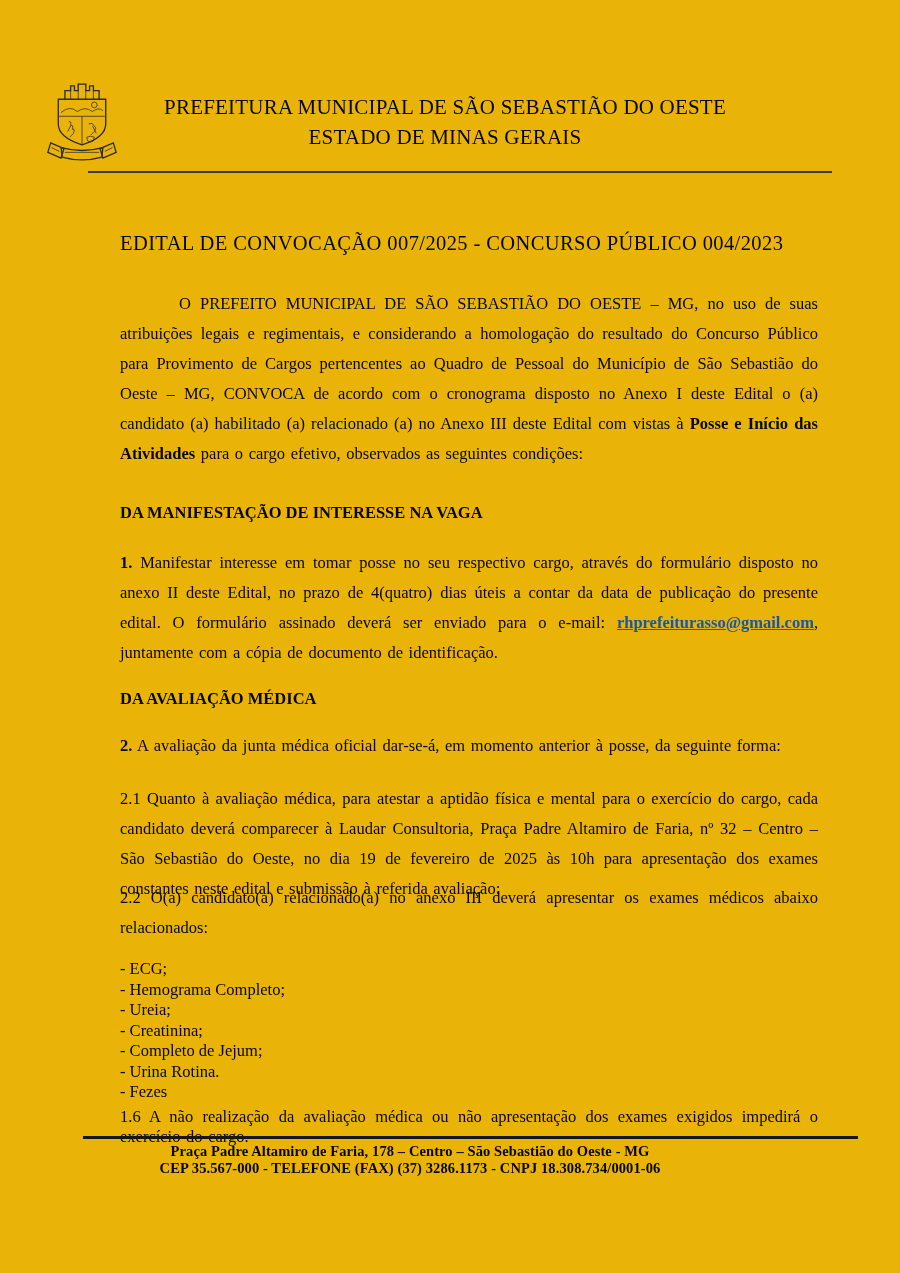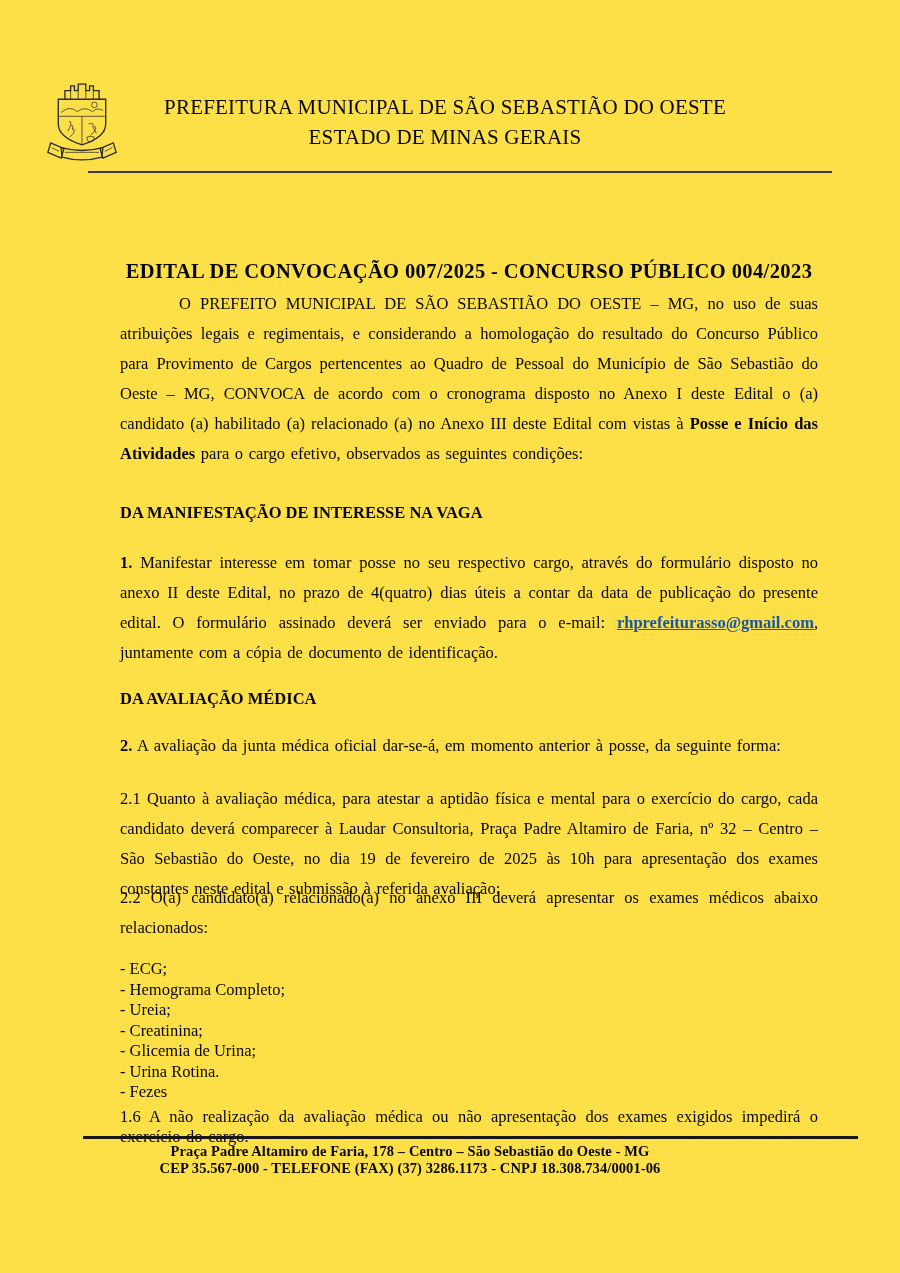--- a/index.html
+++ b/index.html
@@ -3,21 +3,21 @@
 <meta charset="utf-8">
 <style>
   :root { --link-color: #1656A8; }
   * { box-sizing: border-box; }
   html, body { margin: 0; padding: 0; background: #e8e8e8; }
   .page {
     position: relative;
     width: 900px;
     height: 1273px;
     margin: 0 auto;
-    background: #fde047;
+    background: #eab308;
     font-family: "Liberation Serif", serif;
     color: #070707;
     overflow: hidden;
   }
   
   .logo {
     position: absolute;
     left: 45px; top: 78px;
     width: 74px; height: 88px;
   }
@@ -39,23 +39,23 @@
   
   .block {
     position: absolute;
     left: 120px;
     width: 698px;
     font-size: 16.5px;
     line-height: 30px;
   }
   .justify { text-align: justify; word-spacing: 1.5px; }
   .doc-title {
-    top: 256px;
-    text-align: center;
-    font-weight: bold;
+    top: 228px;
+    text-align: left;
+    font-weight: normal;
     font-size: 20.5px;
     letter-spacing: 0.4px;
     white-space: nowrap;
   }
   .intro       { top: 272px; text-indent: 59px; }
   .s1-heading  { top: 498px; font-weight: bold; }
   .s1-item1    { top: 531px; }
   .s2-heading  { top: 684px; font-weight: bold; }
   .s2-item2    { top: 714px; }
   .s2-item21   { top: 744px; margin-top: 40px; }
@@ -145,21 +145,21 @@
 
   <p class="block justify s2-item21">2.1 Quanto à avaliação médica, para atestar a aptidão física e mental para o exercício do cargo, cada candidato deverá comparecer à Laudar Consultoria, Praça Padre Altamiro de Faria, nº 32 – Centro – São Sebastião do Oeste, no dia 19 de fevereiro de 2025 às 10h para apresentação dos exames constantes neste edital e submissão à referida avaliação;</p>
 
   <p class="block justify s2-item22">2.2 O(a) candidato(a) relacionado(a) no anexo III deverá apresentar os exames médicos abaixo relacionados:</p>
 
   <div class="block exam-list">
     <div>- ECG;</div>
     <div>- Hemograma Completo;</div>
     <div>- Ureia;</div>
     <div>- Creatinina;</div>
-    <div>- Glicemia de Urina;</div>
+    <div>- Completo de Jejum;</div>
     <div>- Urina Rotina.</div>
     <div>- Fezes</div>
   </div>
 
   <p class="block justify s2-item23">1.6 A não realização da avaliação médica ou não apresentação dos exames exigidos impedirá o exercício do cargo.</p>
 
   <div class="footer-rule"></div>
   <div class="footer-text">
     <div>Praça Padre Altamiro de Faria, 178 – Centro – São Sebastião do Oeste - MG</div>
     <div>CEP 35.567-000 - TELEFONE (FAX) (37) 3286.1173 - CNPJ 18.308.734/0001-06</div>

